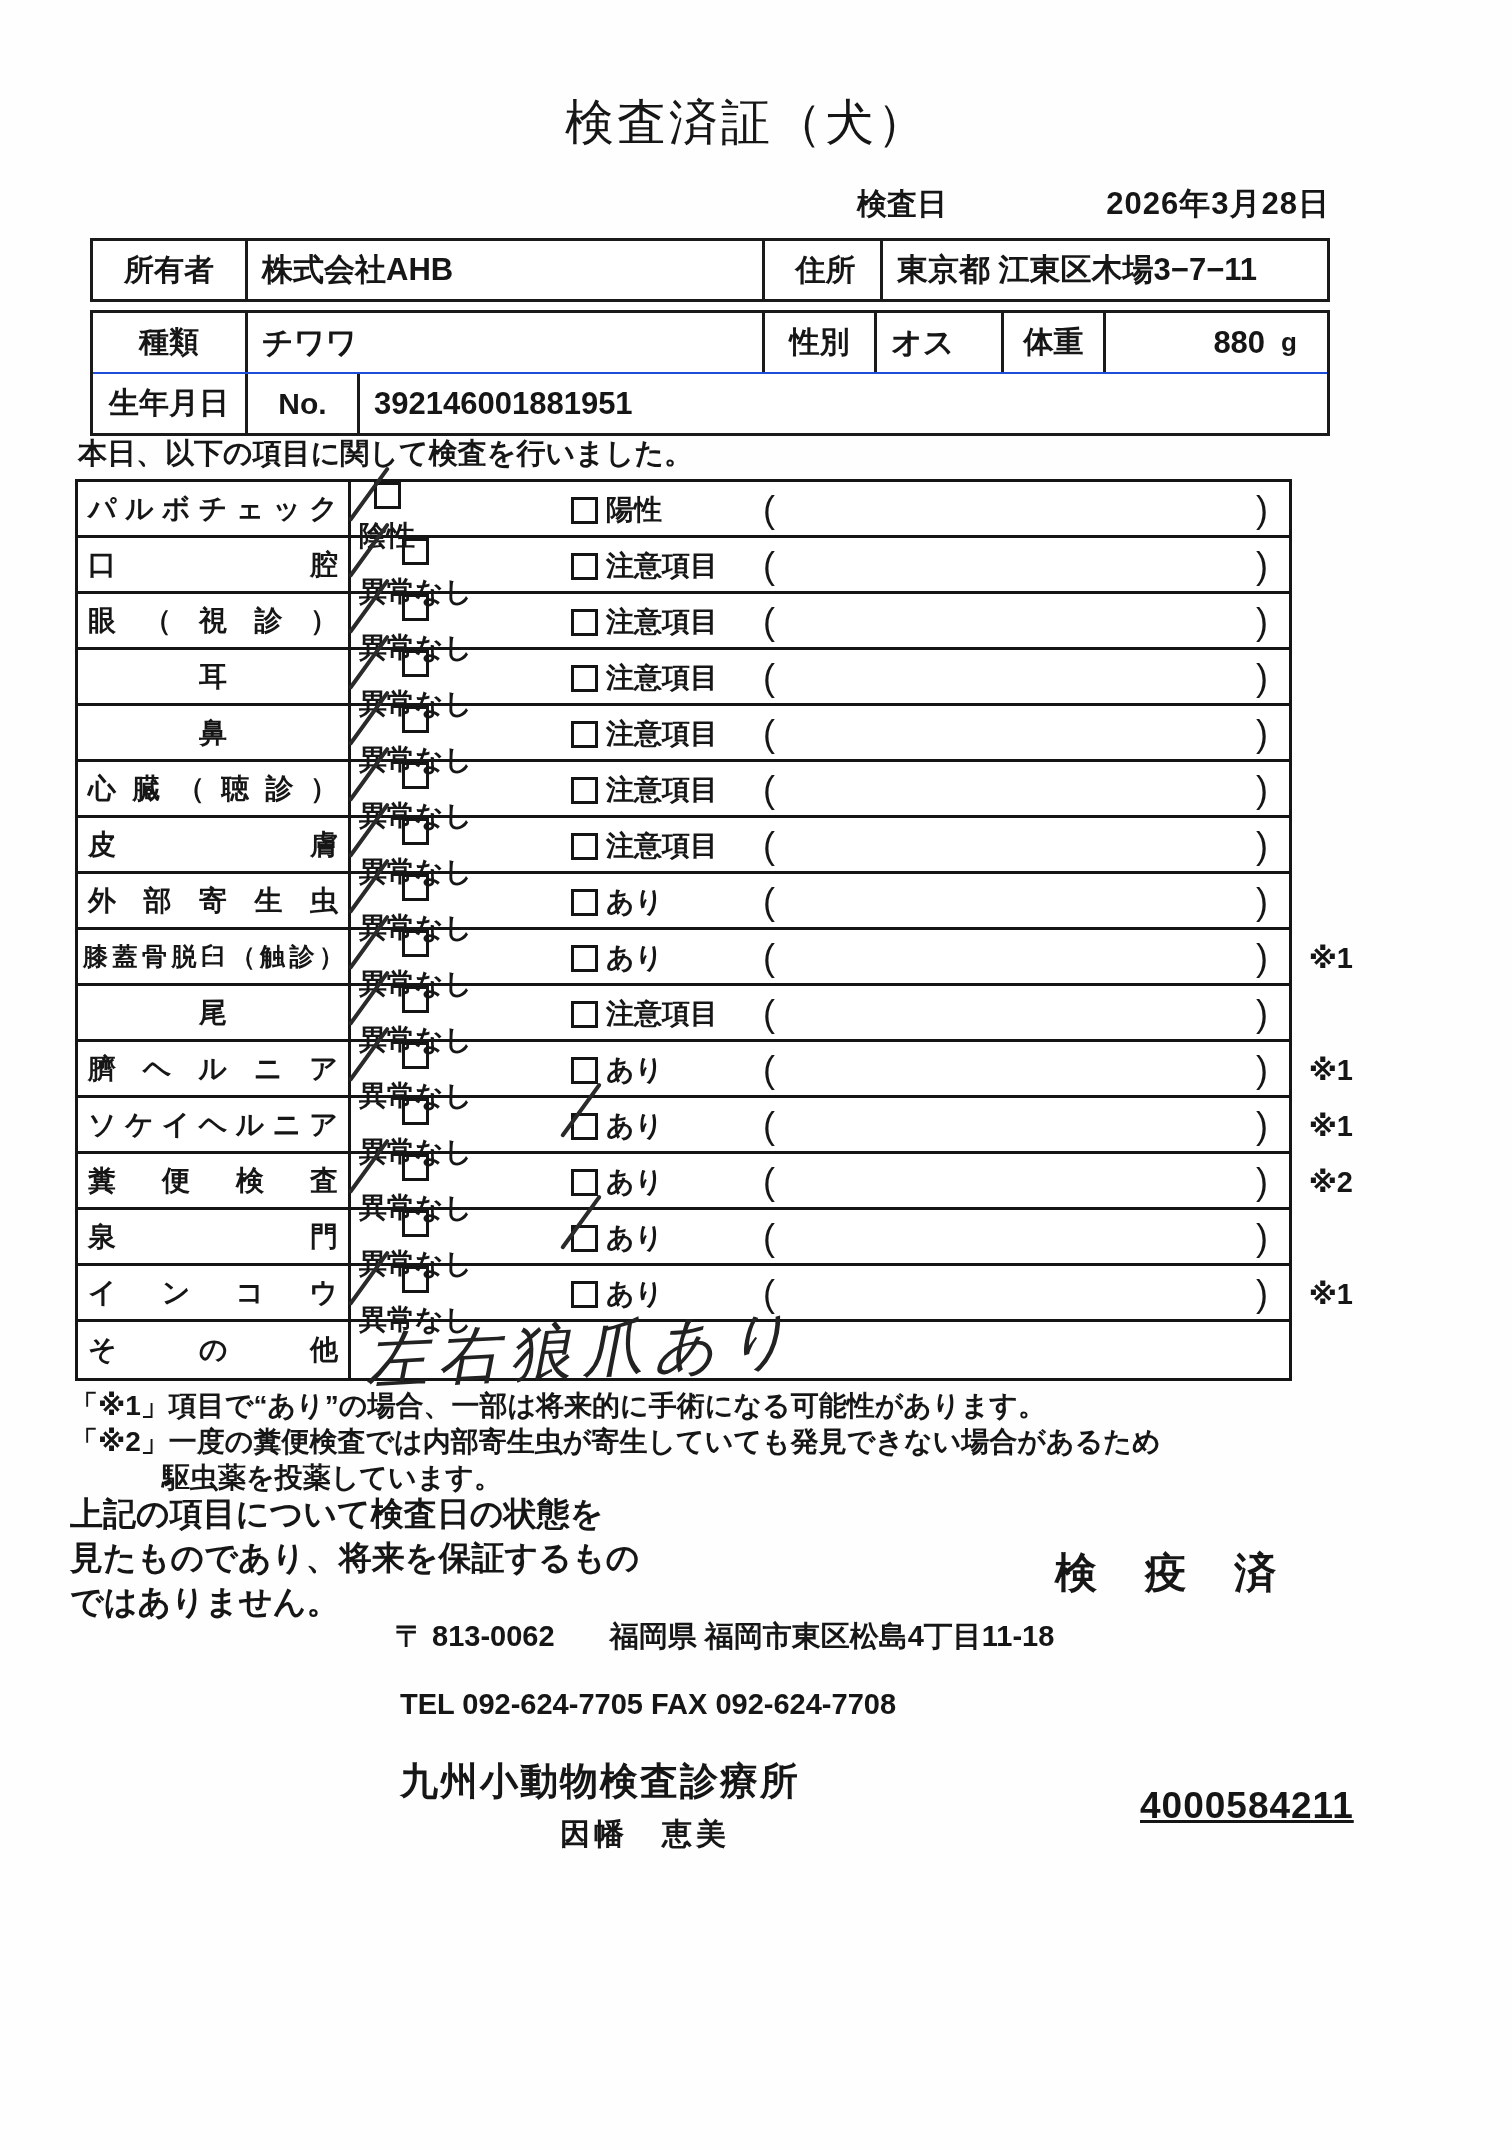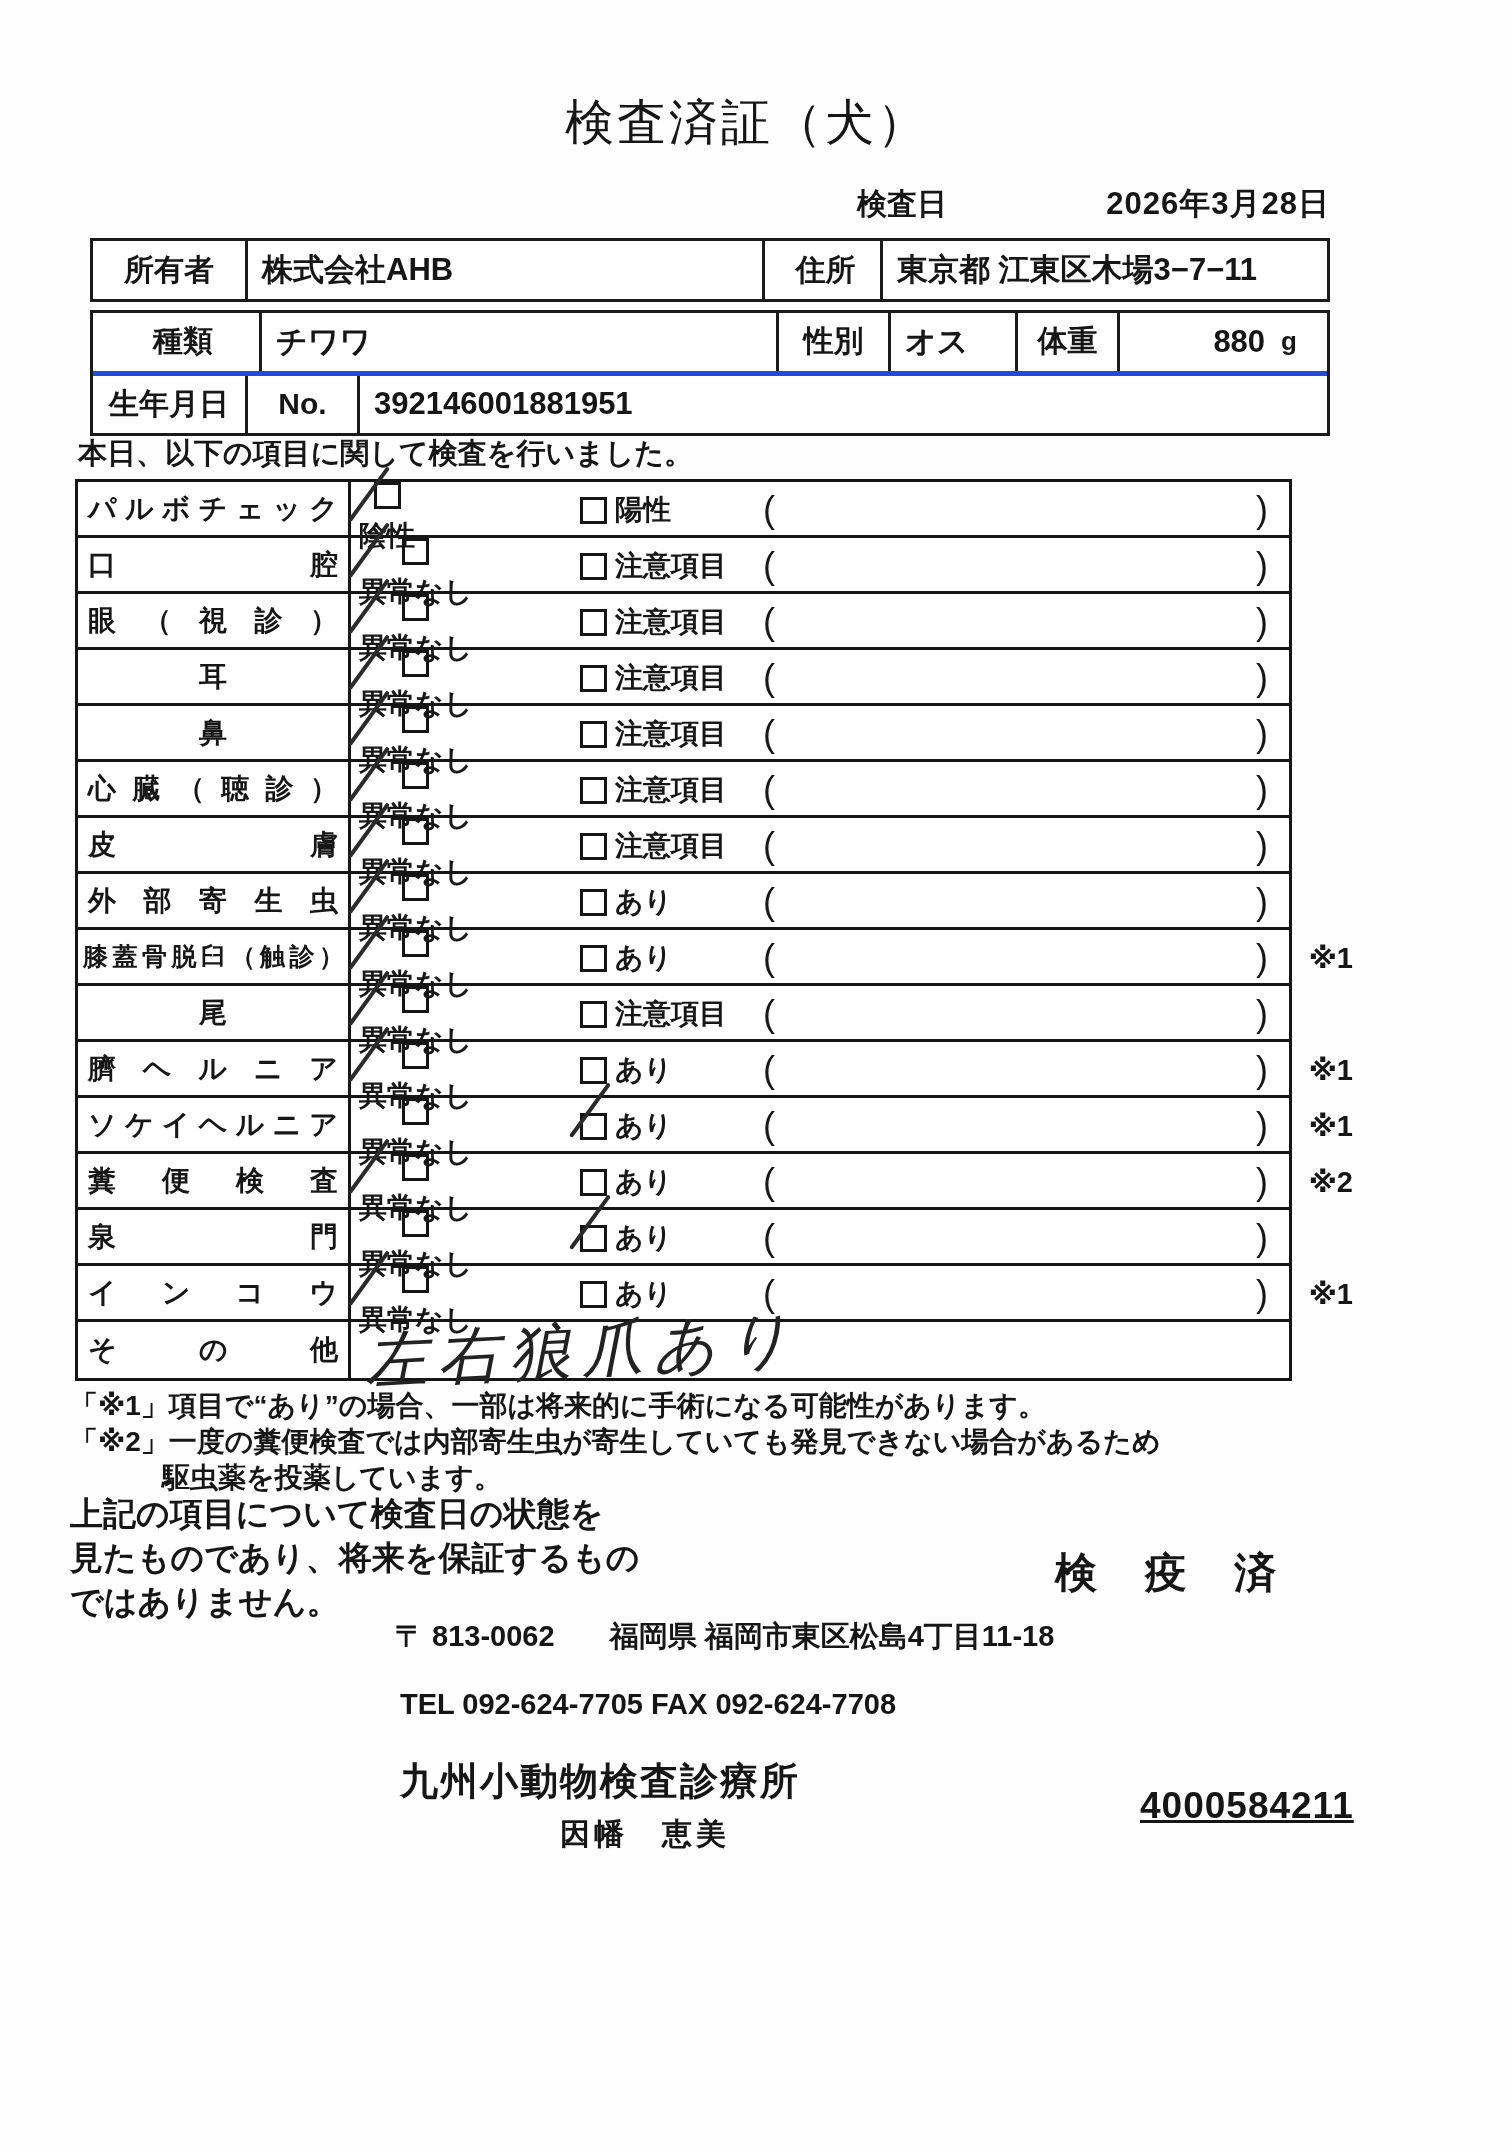--- a/index.html
+++ b/index.html
@@ -11,21 +11,21 @@
   .abs{position:absolute;}
   .title{left:565px;top:90px;font-size:49px;font-weight:400;letter-spacing:3px;}
   .insp-label{left:857px;top:184px;font-size:30px;}
   .insp-date{right:182px;top:183px;font-size:31px;letter-spacing:1px;}
 
   
   .info-table{border:3px solid #1a1a1a;display:flex;box-sizing:border-box;background:#fff;}
   .tableA{left:90px;top:238px;width:1240px;height:64px;}
   .tableB{left:90px;top:310px;width:1240px;height:126px;flex-direction:column;}
   .tr{display:flex;flex:1;min-height:0;}
-  .tr.first{border-bottom:5px solid #1d4ed8;padding-left:14px;}
+  .tr.first{border-bottom:2px solid #1d4ed8;}
   .cell{border-right:3px solid #1a1a1a;display:flex;align-items:center;box-sizing:border-box;overflow:visible;white-space:nowrap;}
   .cell:last-child{border-right:none;}
   .cell.lab{justify-content:center;font-size:30px;}
   .cell.val{padding-left:14px;font-size:31px;}
   .cell.grow{flex:1;}
   .cell.weight{justify-content:flex-end;padding-right:30px;gap:16px;align-items:center;}
   .cell.weight .unit{font-size:26px;font-weight:600;}
 
   .intro{left:78px;top:434px;font-size:29px;}
 
@@ -33,21 +33,21 @@
   .exam{left:75px;top:479px;width:1217px;border:3px solid #151515;box-sizing:border-box;background:#fff;}
   .exam-row{display:flex;height:56px;border-bottom:3px solid #151515;position:relative;box-sizing:border-box;}
   .exam-row:last-child{border-bottom:none;}
   .exam-label{width:273px;flex:0 0 273px;border-right:3px solid #151515;font-size:28px;
     padding:0 10px;display:flex;align-items:center;box-sizing:border-box;}
   .exam-label.justify{justify-content:space-between;}
   .exam-label.center{justify-content:center;}
   .exam-label.small{font-size:25px;padding:0 5px;letter-spacing:-1px;}
   .exam-content{flex:1;position:relative;}
   .cbx-group{position:absolute;top:0;height:56px;display:flex;align-items:center;gap:8px;}
-  .g1{left:8px;flex-direction:column;} .g2{left:229px;align-items:center;}
+  .g1{left:8px;flex-direction:column;} .g2{left:220px;align-items:center;}
   .cbx{width:21px;height:21px;border:3px solid #141414;display:inline-block;flex:0 0 auto;}
   .slash{position:absolute;left:8px;top:-21px;width:3.5px;height:66px;background:#2a2a2a;
     transform:rotate(36deg);border-radius:2px;z-index:2;}
   .opt-label{font-size:28px;}
   .paren{position:absolute;top:1px;line-height:54px;font-size:36px;font-weight:400;}
   .paren.open{left:412px;} .paren.close{left:905px;}
   .note-mark{position:absolute;right:-64px;top:0;line-height:56px;font-size:29px;font-weight:700;}
   .handwritten{position:absolute;left:14px;top:-14px;font-size:62px;font-style:italic;font-weight:400;
     transform:rotate(-3deg);letter-spacing:10px;color:#222;white-space:nowrap;z-index:3;}
 

